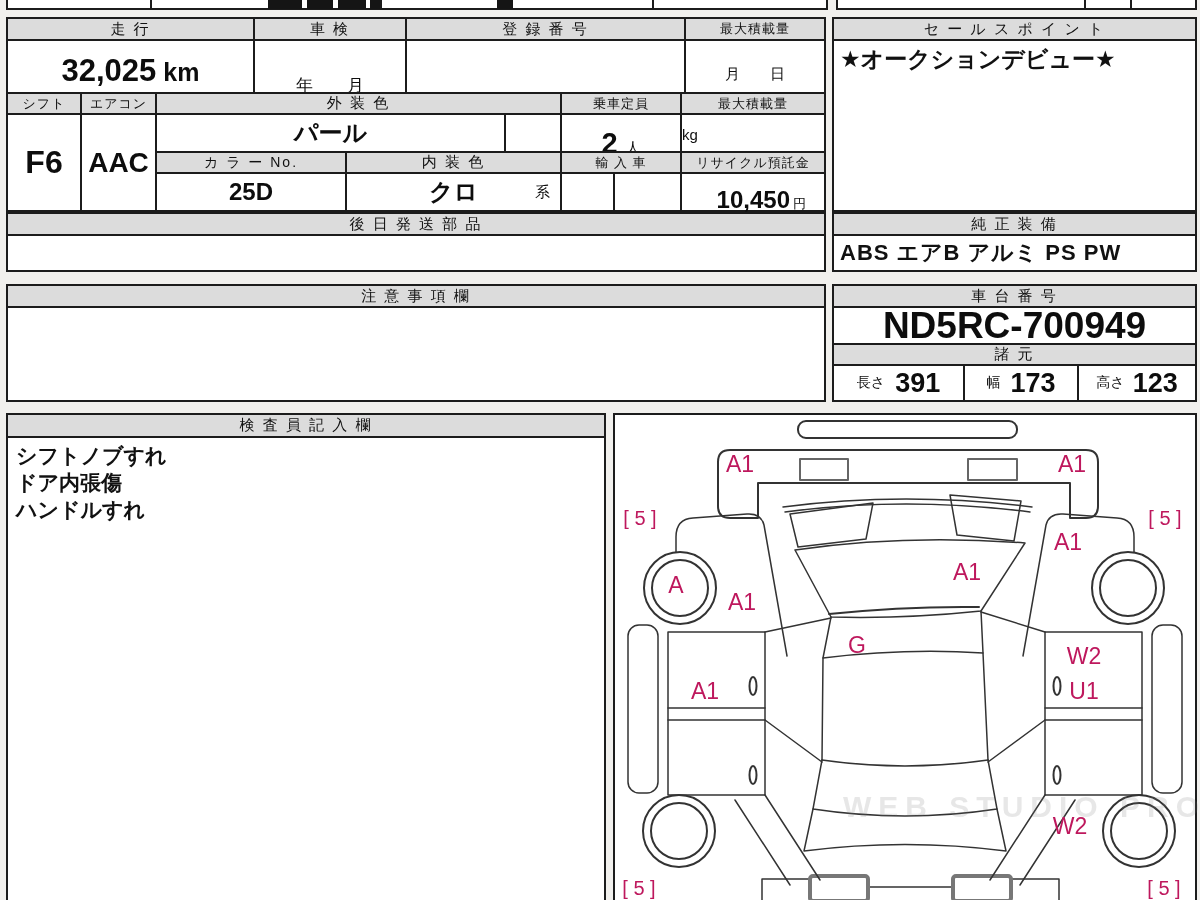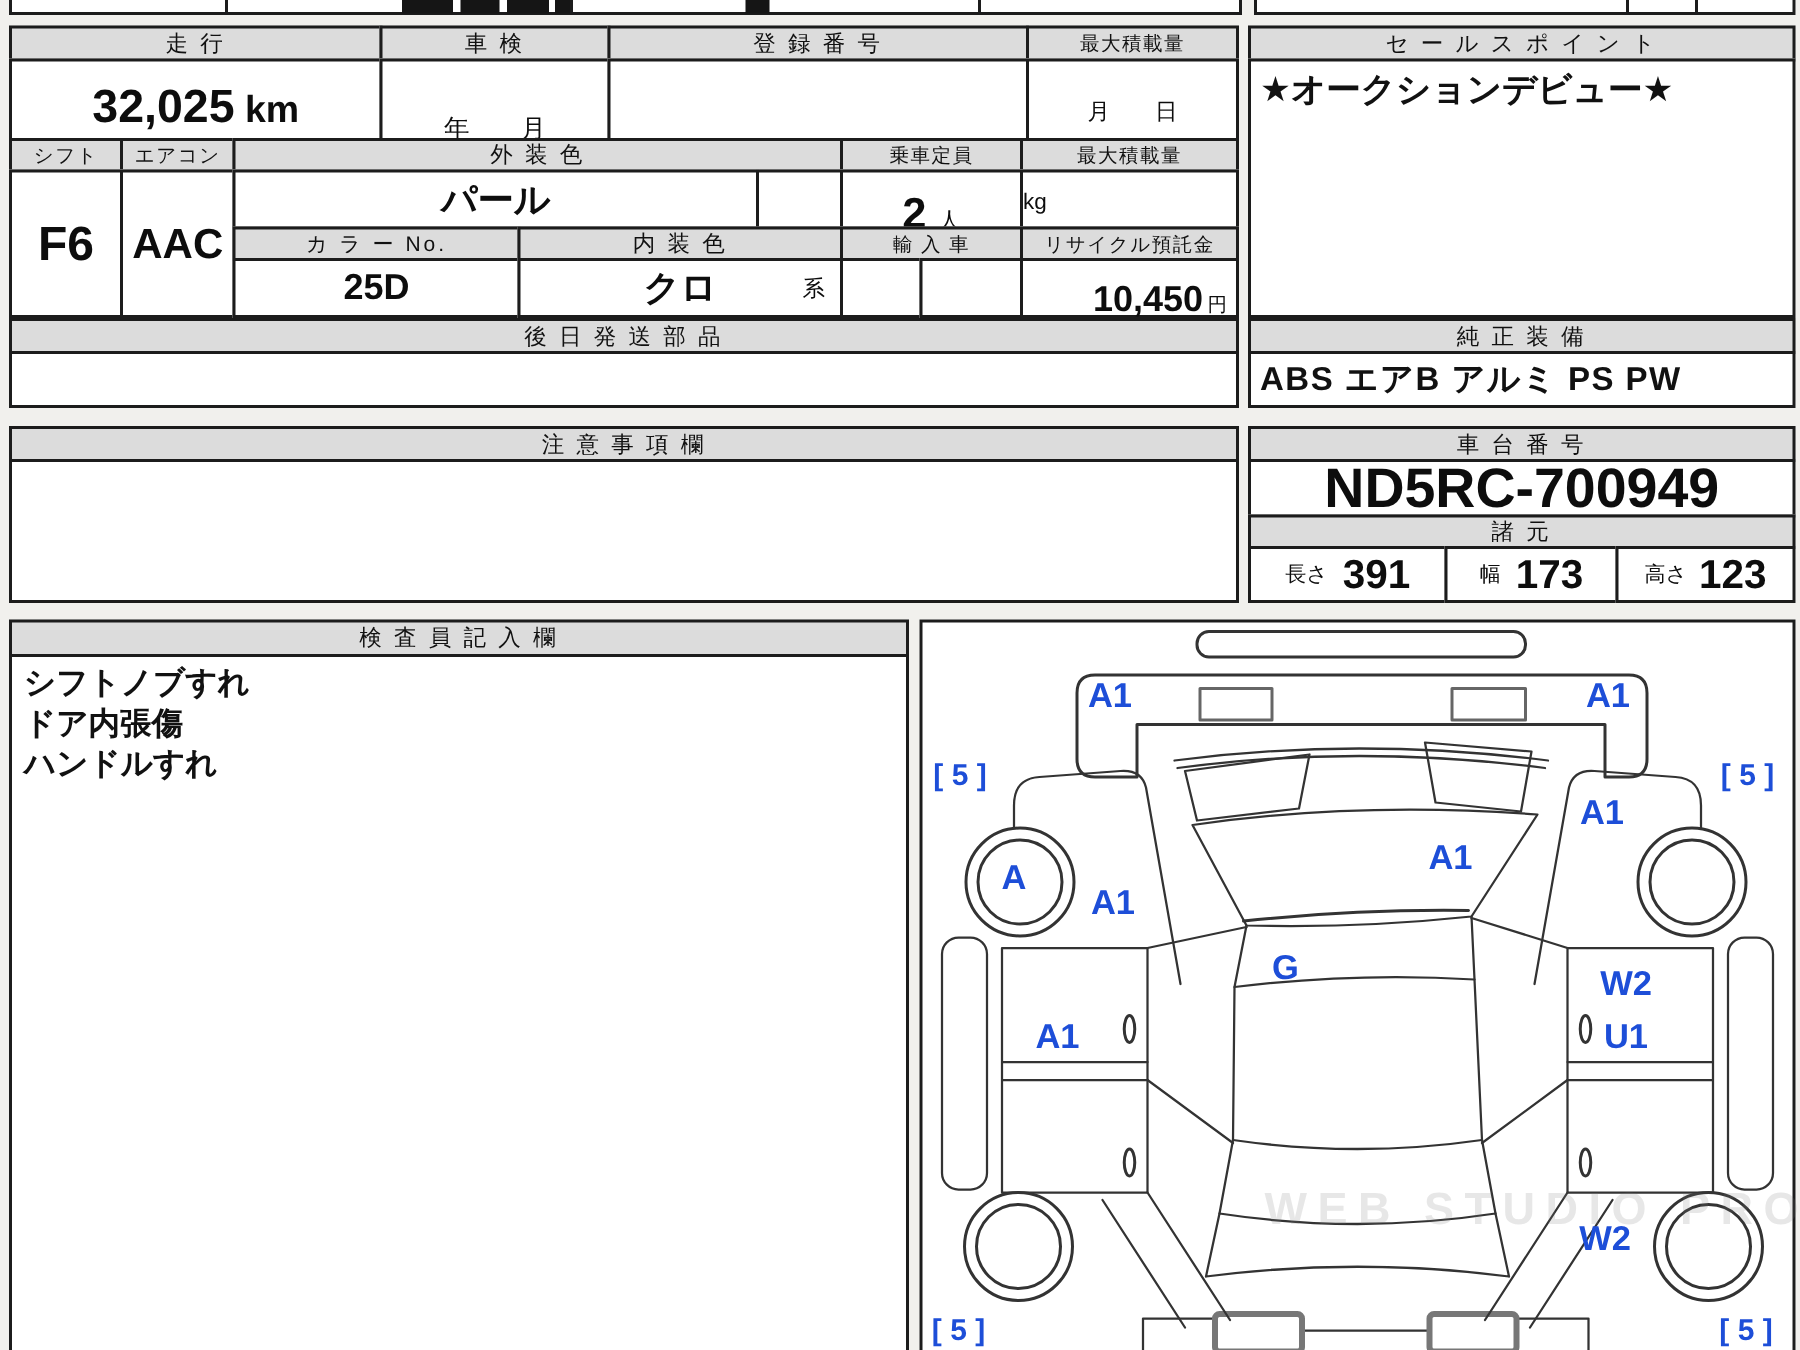--- a/index.html
+++ b/index.html
@@ -9,22 +9,22 @@
   .hdr{background:#dcdcdc;display:flex;align-items:center;justify-content:center;
        font-size:15px;letter-spacing:2px;color:#111;white-space:pre}
   .hdr.sm{font-size:13px;letter-spacing:1px}
   .val{display:flex;align-items:center;justify-content:center;font-weight:bold;color:#0d0d0d}
   .val.baseline{align-items:baseline;padding-top:12px}
   .val.bottom{align-items:flex-end;padding-bottom:8px}
   .unit{font-weight:normal;font-size:15px;margin-left:8px}
   .unit-b{font-weight:bold;font-size:25px;margin-left:7px}
   .blob{position:absolute;background:#151515;height:9px;top:0}
   .notes-line{font-weight:bold;font-size:21px;line-height:27px;white-space:pre}
-  .dmg{position:absolute;transform:translate(-50%,-50%);font-weight:bold;font-size:23px;
-       color:#1d4ed8;white-space:pre}
+  .dmg{position:absolute;transform:translate(-50%,-50%);font-weight:normal;font-size:23px;
+       color:#be185d;white-space:pre}
   .wm{position:absolute;font-weight:bold;font-size:30px;letter-spacing:7px;
       color:rgba(120,120,120,0.18);white-space:pre}
   svg{position:absolute;left:0;top:0}
 </style>
 </head>
 <body>
 
 <div>
   <div class="cell" style="left:6px;top:-30px;width:146px;height:40px"></div>
   <div class="cell" style="left:150px;top:-30px;width:232px;height:40px"></div>
@@ -81,21 +81,21 @@
 <div class="cell hdr sm" style="left:560px;top:151px;width:122px;height:23px">輸 入 車</div>
 <div class="cell hdr sm" style="left:680px;top:151px;width:146px;height:23px">リサイクル預託金</div>
 
 <div class="cell val" style="left:155px;top:172px;width:192px;height:40px;font-size:24px">25D</div>
 <div class="cell val" style="left:345px;top:172px;width:217px;height:40px;font-size:24px">
   <span>クロ</span>
   <span style="position:absolute;right:10px;bottom:8px;font-weight:normal;font-size:15px">系</span>
 </div>
 <div class="cell" style="left:560px;top:172px;width:55px;height:40px"></div>
 <div class="cell" style="left:613px;top:172px;width:69px;height:40px"></div>
-<div class="cell val baseline" style="left:680px;top:172px;width:146px;height:40px;font-size:24px;justify-content:flex-end;padding-right:6px">
+<div class="cell val baseline" style="left:680px;top:172px;width:146px;height:40px;font-size:24px;justify-content:flex-end;padding-right:18px">
   <span>10,450</span>
   <span class="unit" style="font-size:13px;margin-left:3px">円</span>
 </div>
 
 <div class="cell hdr" style="left:6px;top:212px;width:820px;height:24px">後 日 発 送 部 品</div>
 <div class="cell" style="left:6px;top:234px;width:820px;height:38px"></div>
 
 <div class="cell hdr" style="left:832px;top:17px;width:365px;height:24px">セ ー ル ス ポ イ ン ト</div>
 <div class="cell" style="left:832px;top:39px;width:365px;height:173px;font-weight:bold;font-size:23px;padding:3px 6px">★オークションデビュー★</div>
 

